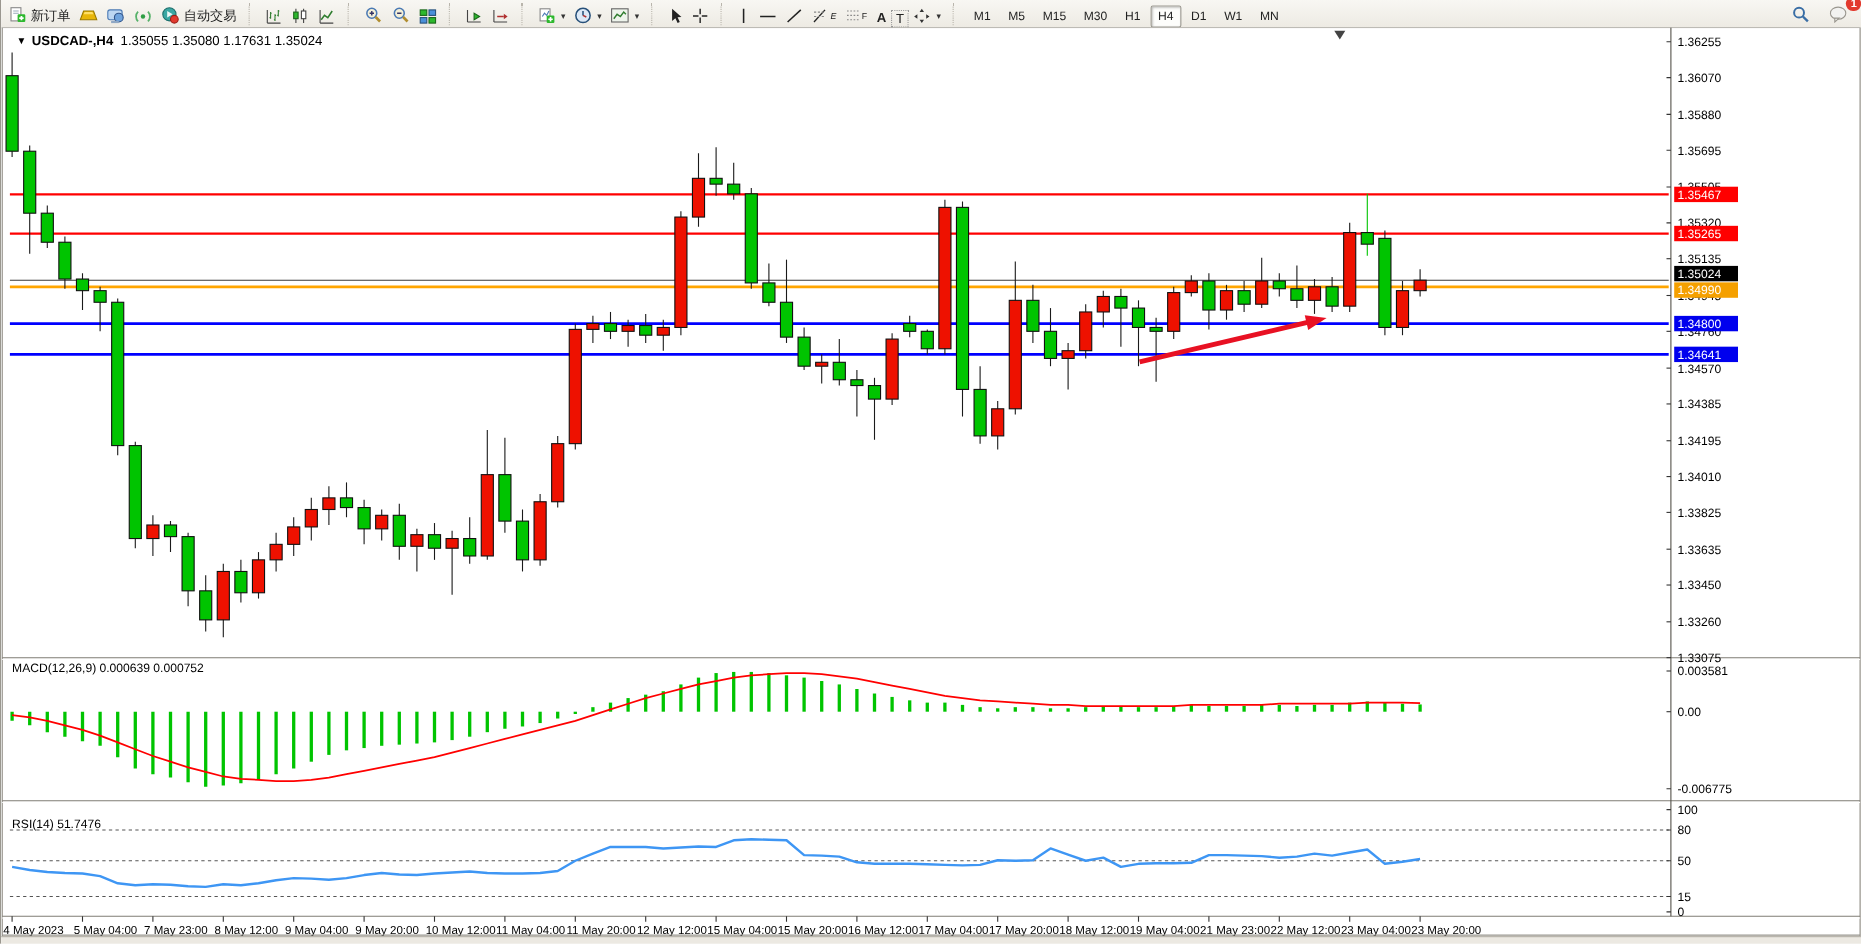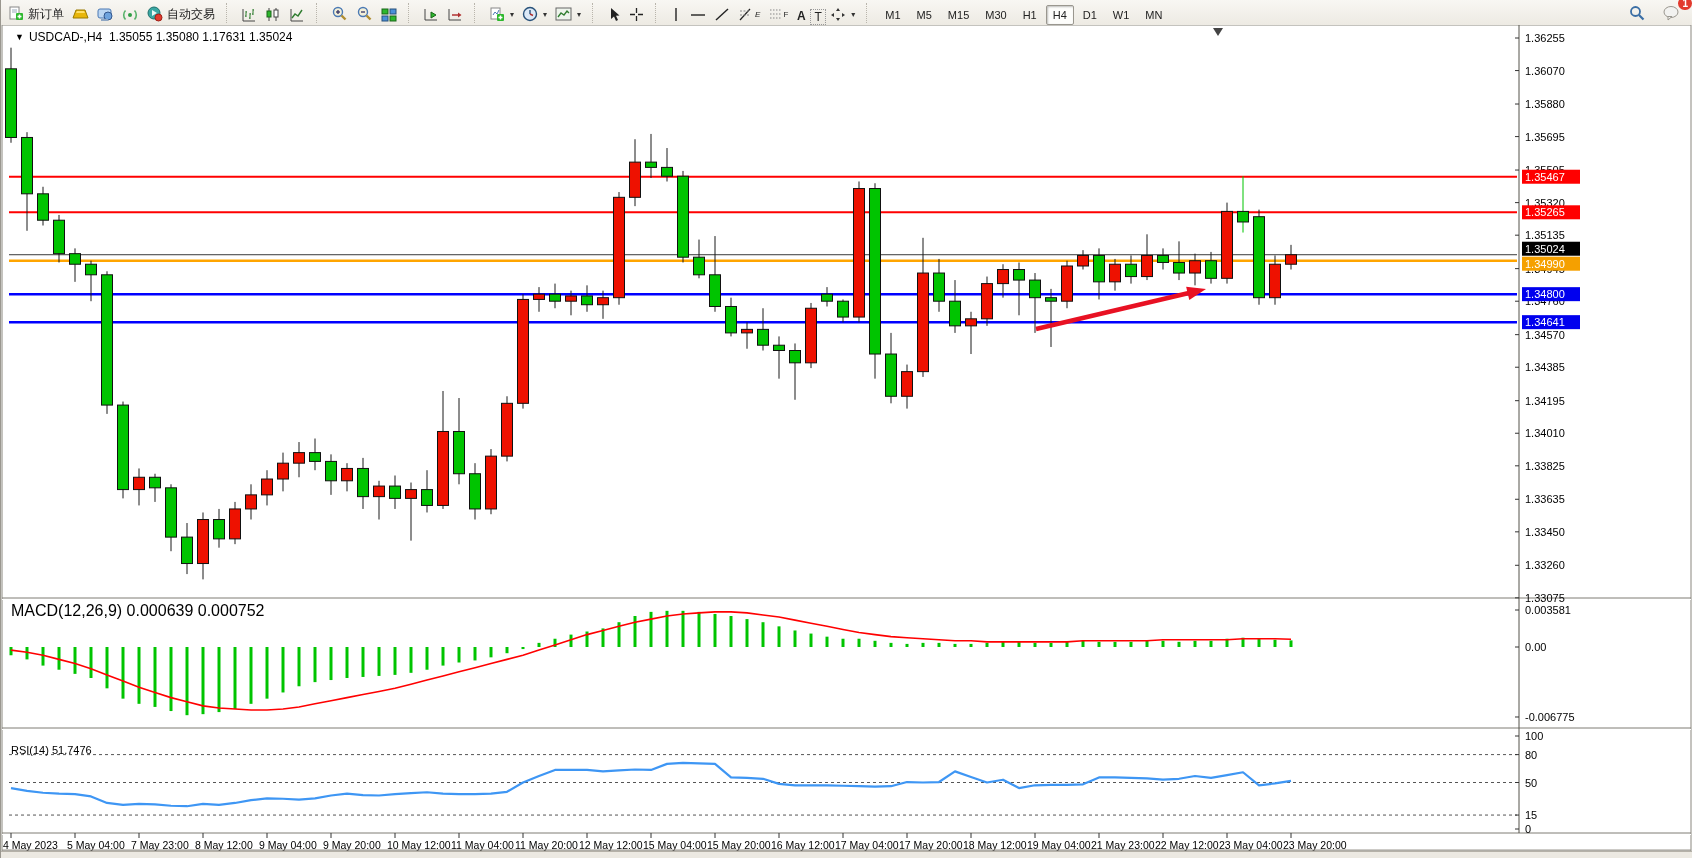--- a/index.html
+++ b/index.html
@@ -25,21 +25,21 @@
      box-shadow:inset 1px 1px 2px rgba(0,0,0,.25);}
   #toolbar-right{margin-left:auto;display:flex;align-items:center;padding-right:8px;gap:10px;}
   .badge{position:absolute;top:-5px;right:-7px;background:#e23a2e;color:#fff;
      border-radius:8px;font-size:10px;font-weight:bold;padding:1px 4px;line-height:11px;}
   
   #chart-wrap{position:absolute;left:0;top:25px;width:1692px;height:833px;background:#fff;}
   #chart-svg{position:absolute;left:0;top:0;}
   .overlay-label{position:absolute;font-size:12px;color:#000;white-space:nowrap;}
   #chart-title{left:14px;top:5px;}
   #chart-title .tri{font-size:9px;vertical-align:1px;margin-right:5px;}
-  #macd-label{left:10px;top:577px;font-size:16px;}
+  #macd-label{left:10px;top:577px;font-size:11px;}
   #rsi-label{left:10px;top:707px;font-size:11px;margin-top:12px;}
   #bottom-strip{position:absolute;left:0;top:851px;width:1692px;height:7px;
      background:#ece9e2;border-top:1px solid #b5b1a8;}
 </style>
 </head>
 <body>
 
 <div id="app">
 
   <div id="toolbar">
@@ -645,20 +645,20 @@
         <text x="1090" y="849" font-family="Liberation Sans, sans-serif" font-size="10.5" fill="#000">21 May 23:00</text>
         <line x1="1162" y1="833" x2="1162" y2="838" stroke="#333"></line>
         <text x="1154" y="849" font-family="Liberation Sans, sans-serif" font-size="10.5" fill="#000">22 May 12:00</text>
         <line x1="1226" y1="833" x2="1226" y2="838" stroke="#333"></line>
         <text x="1218" y="849" font-family="Liberation Sans, sans-serif" font-size="10.5" fill="#000">23 May 04:00</text>
         <line x1="1290" y1="833" x2="1290" y2="838" stroke="#333"></line>
         <text x="1282" y="849" font-family="Liberation Sans, sans-serif" font-size="10.5" fill="#000">23 May 20:00</text>
         <line x1="1" y1="850" x2="1690" y2="850" stroke="#9a978f"></line>
       </svg>
     <div class="overlay-label" id="chart-title">
-      <span class="tri">▼</span><b style="font-weight:normal;"><span>USDCAD-,H4</span></b>&nbsp;&nbsp;<span>1.35055 1.35080 1.17631 1.35024</span>
+      <span class="tri">▼</span><b style="font-weight:bold;"><span>USDCAD-,H4</span></b>&nbsp;&nbsp;<span>1.35055 1.35080 1.17631 1.35024</span>
     </div>
     <div class="overlay-label" id="macd-label">MACD(12,26,9) 0.000639 0.000752</div>
     <div class="overlay-label" id="rsi-label">RSI(14) 51.7476</div>
   </div>
 
   <div id="bottom-strip"></div>
 </div>
 
 </body></html>

